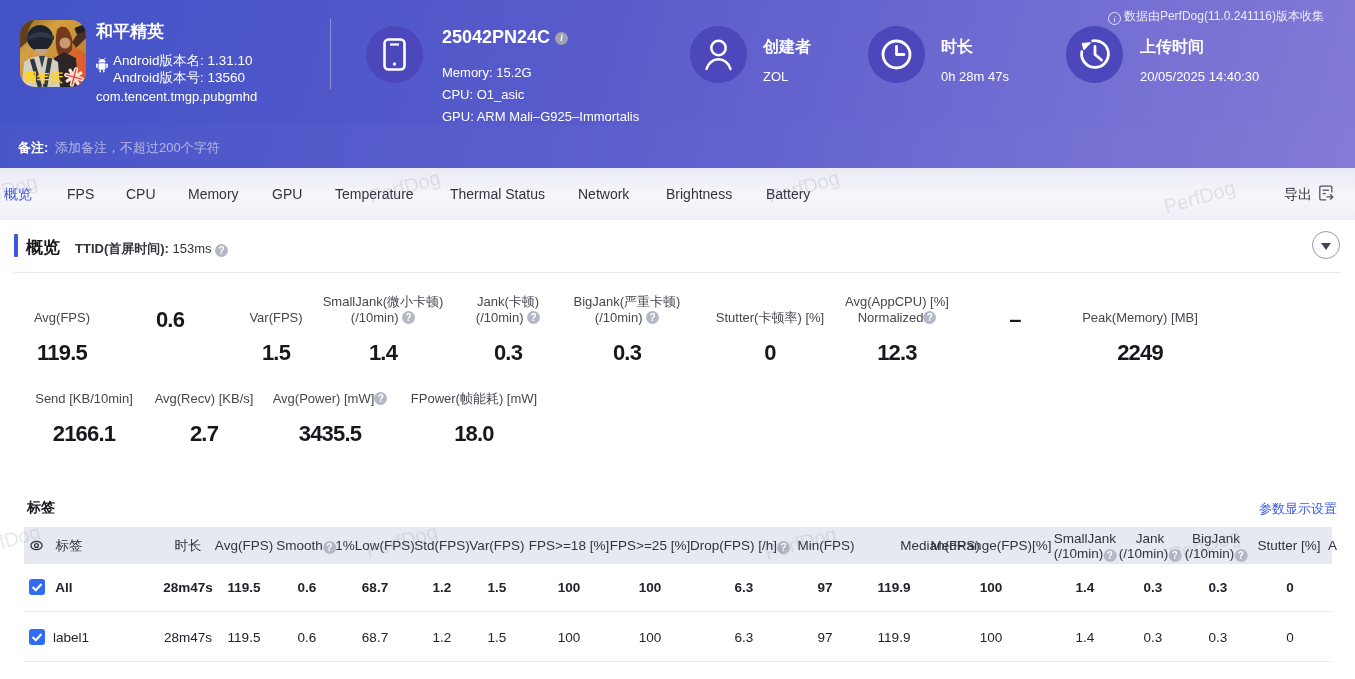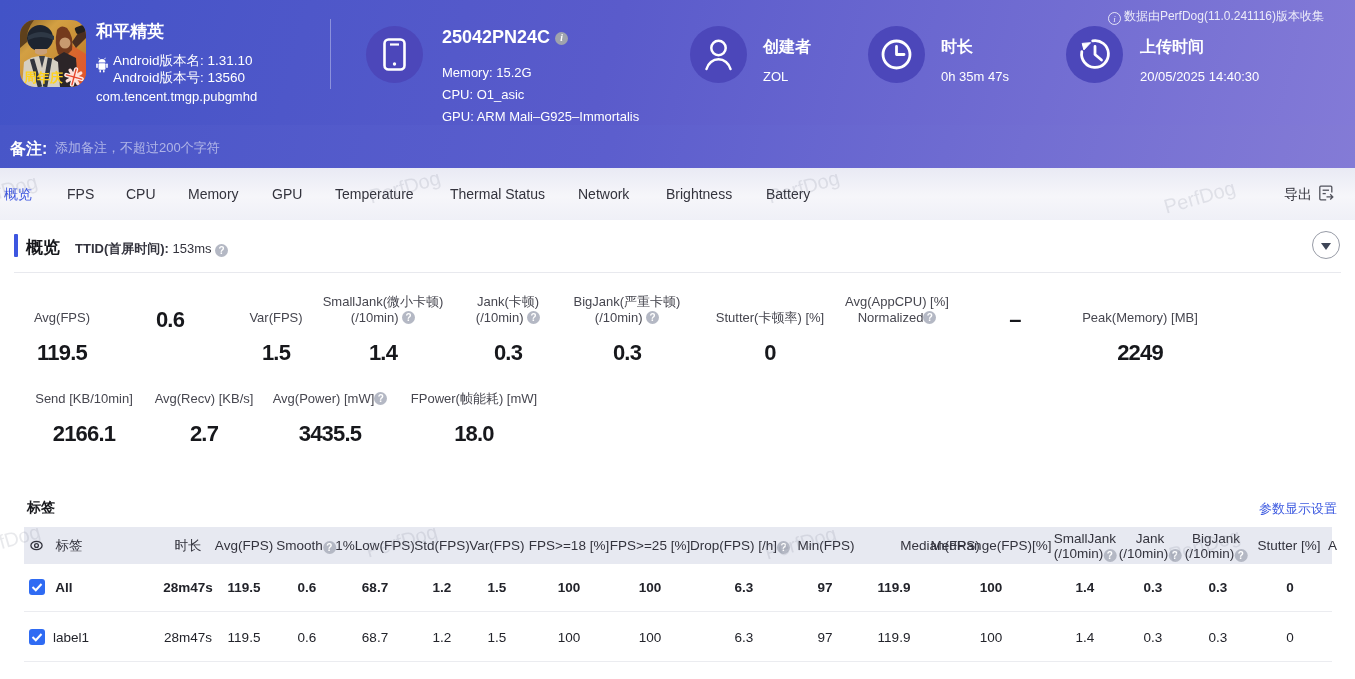--- a/index.html
+++ b/index.html
@@ -4,21 +4,21 @@
 <style>
 * { margin:0; padding:0; box-sizing:border-box; }
 html,body { width:1355px; height:679px; overflow:hidden; background:#fff;
   font-family:"Liberation Sans", sans-serif; }
 .abs { position:absolute; }
 
 #header { position:absolute; left:0; top:0; width:1355px; height:125px;
   background:linear-gradient(105deg,#4253c7 0%,#5a5bcb 45%,#837ad7 100%); }
 #remark { position:absolute; left:0; top:125px; width:1355px; height:43px;
   background:linear-gradient(105deg,#4856c8 0%,#5c5ecd 45%,#847bd6 100%); }
-#remark b { position:absolute; left:10px; top:14px; font-size:16px; color:#fff; }
+#remark b { position:absolute; left:18px; top:14px; font-size:13px; color:#fff; }
 #remark span { position:absolute; left:55px; top:14px; font-size:13px; color:rgba(255,255,255,0.55); }
 #appicon { position:absolute; left:20px; top:20px; width:66px; height:67px; border-radius:15px; overflow:hidden; }
 .vsep { position:absolute; left:330px; top:19px; width:1px; height:70px; background:rgba(255,255,255,0.35); }
 .gametitle { position:absolute; left:96px; top:20px; font-size:17px; font-weight:bold; color:#fff; }
 .gline { position:absolute; font-size:13.5px; color:#fff; }
 .hcircle { position:absolute; width:57px; height:57px; border-radius:50%; background:#4c47ba; }
 .hlabel { position:absolute; font-size:16px; font-weight:bold; color:#fff; }
 .hval { position:absolute; font-size:13px; color:#fff; }
 .devtitle { position:absolute; left:442px; top:27px; font-size:18px; font-weight:bold; color:#fff; }
 .iinfo { display:inline-block; width:13px; height:13px; border-radius:50%; background:#9fa3ad; color:#fff;
@@ -128,21 +128,21 @@
   </svg>
   <div class="hlabel" style="left:763px;top:37px">创建者</div>
   <div class="hval" style="left:763px;top:69px">ZOL</div>
 
   <div class="hcircle" style="left:868px;top:26px"></div>
   <svg class="abs" style="left:880px;top:38px" width="33" height="33" viewBox="0 0 33 33">
     <circle cx="16.5" cy="16.5" r="13.5" fill="none" stroke="#fff" stroke-width="2.8"></circle>
     <path d="M16.5 8.5 L16.5 16.5 L24 16.5" fill="none" stroke="#fff" stroke-width="2.8" stroke-linecap="round" stroke-linejoin="round"></path>
   </svg>
   <div class="hlabel" style="left:941px;top:37px">时长</div>
-  <div class="hval" style="left:941px;top:69px">0h 35m 47s</div>
+  <div class="hval" style="left:941px;top:69px">0h 28m 47s</div>
 
   <div class="hcircle" style="left:1066px;top:26px"></div>
   <svg class="abs" style="left:1078px;top:37px" width="34" height="34" viewBox="0 0 34 34">
     <path d="M14.7 3.8 A13.4 13.4 0 1 1 3.8 14.7" fill="none" stroke="#fff" stroke-width="2.8" stroke-linecap="round"></path>
     <path d="M4.2 6.4 L12.6 5.7 L5.9 12.9 Z" fill="#fff" stroke="#fff" stroke-width="1" stroke-linejoin="round"></path>
     <path d="M17 9.5 L17 17.5 L23.5 23" fill="none" stroke="#fff" stroke-width="2.8" stroke-linecap="round" stroke-linejoin="round"></path>
   </svg>
   <div class="hlabel" style="left:1140px;top:37px">上传时间</div>
   <div class="hval" style="left:1140px;top:69px">20/05/2025 14:40:30</div>
 
@@ -219,20 +219,21 @@
     <div class="lab">
       <span>Stutter(卡顿率) [%]</span>
     </div>
     <div class="val">0</div>
   </div>
 <div class="stat" style="left:787px;top:293px">
     <div class="lab">
       <span>Avg(AppCPU) [%]</span>
       <span>Normalized<span class="qicon">?</span></span>
     </div>
+    <div class="val">12.3</div>
   </div>
 <div class="stat" style="left:905px;top:293px">
     <div class="val">–</div>
   </div>
 <div class="stat" style="left:1030px;top:293px">
     <div class="lab">
       <span>Peak(Memory) [MB]</span>
     </div>
     <div class="val">2249</div>
   </div>

